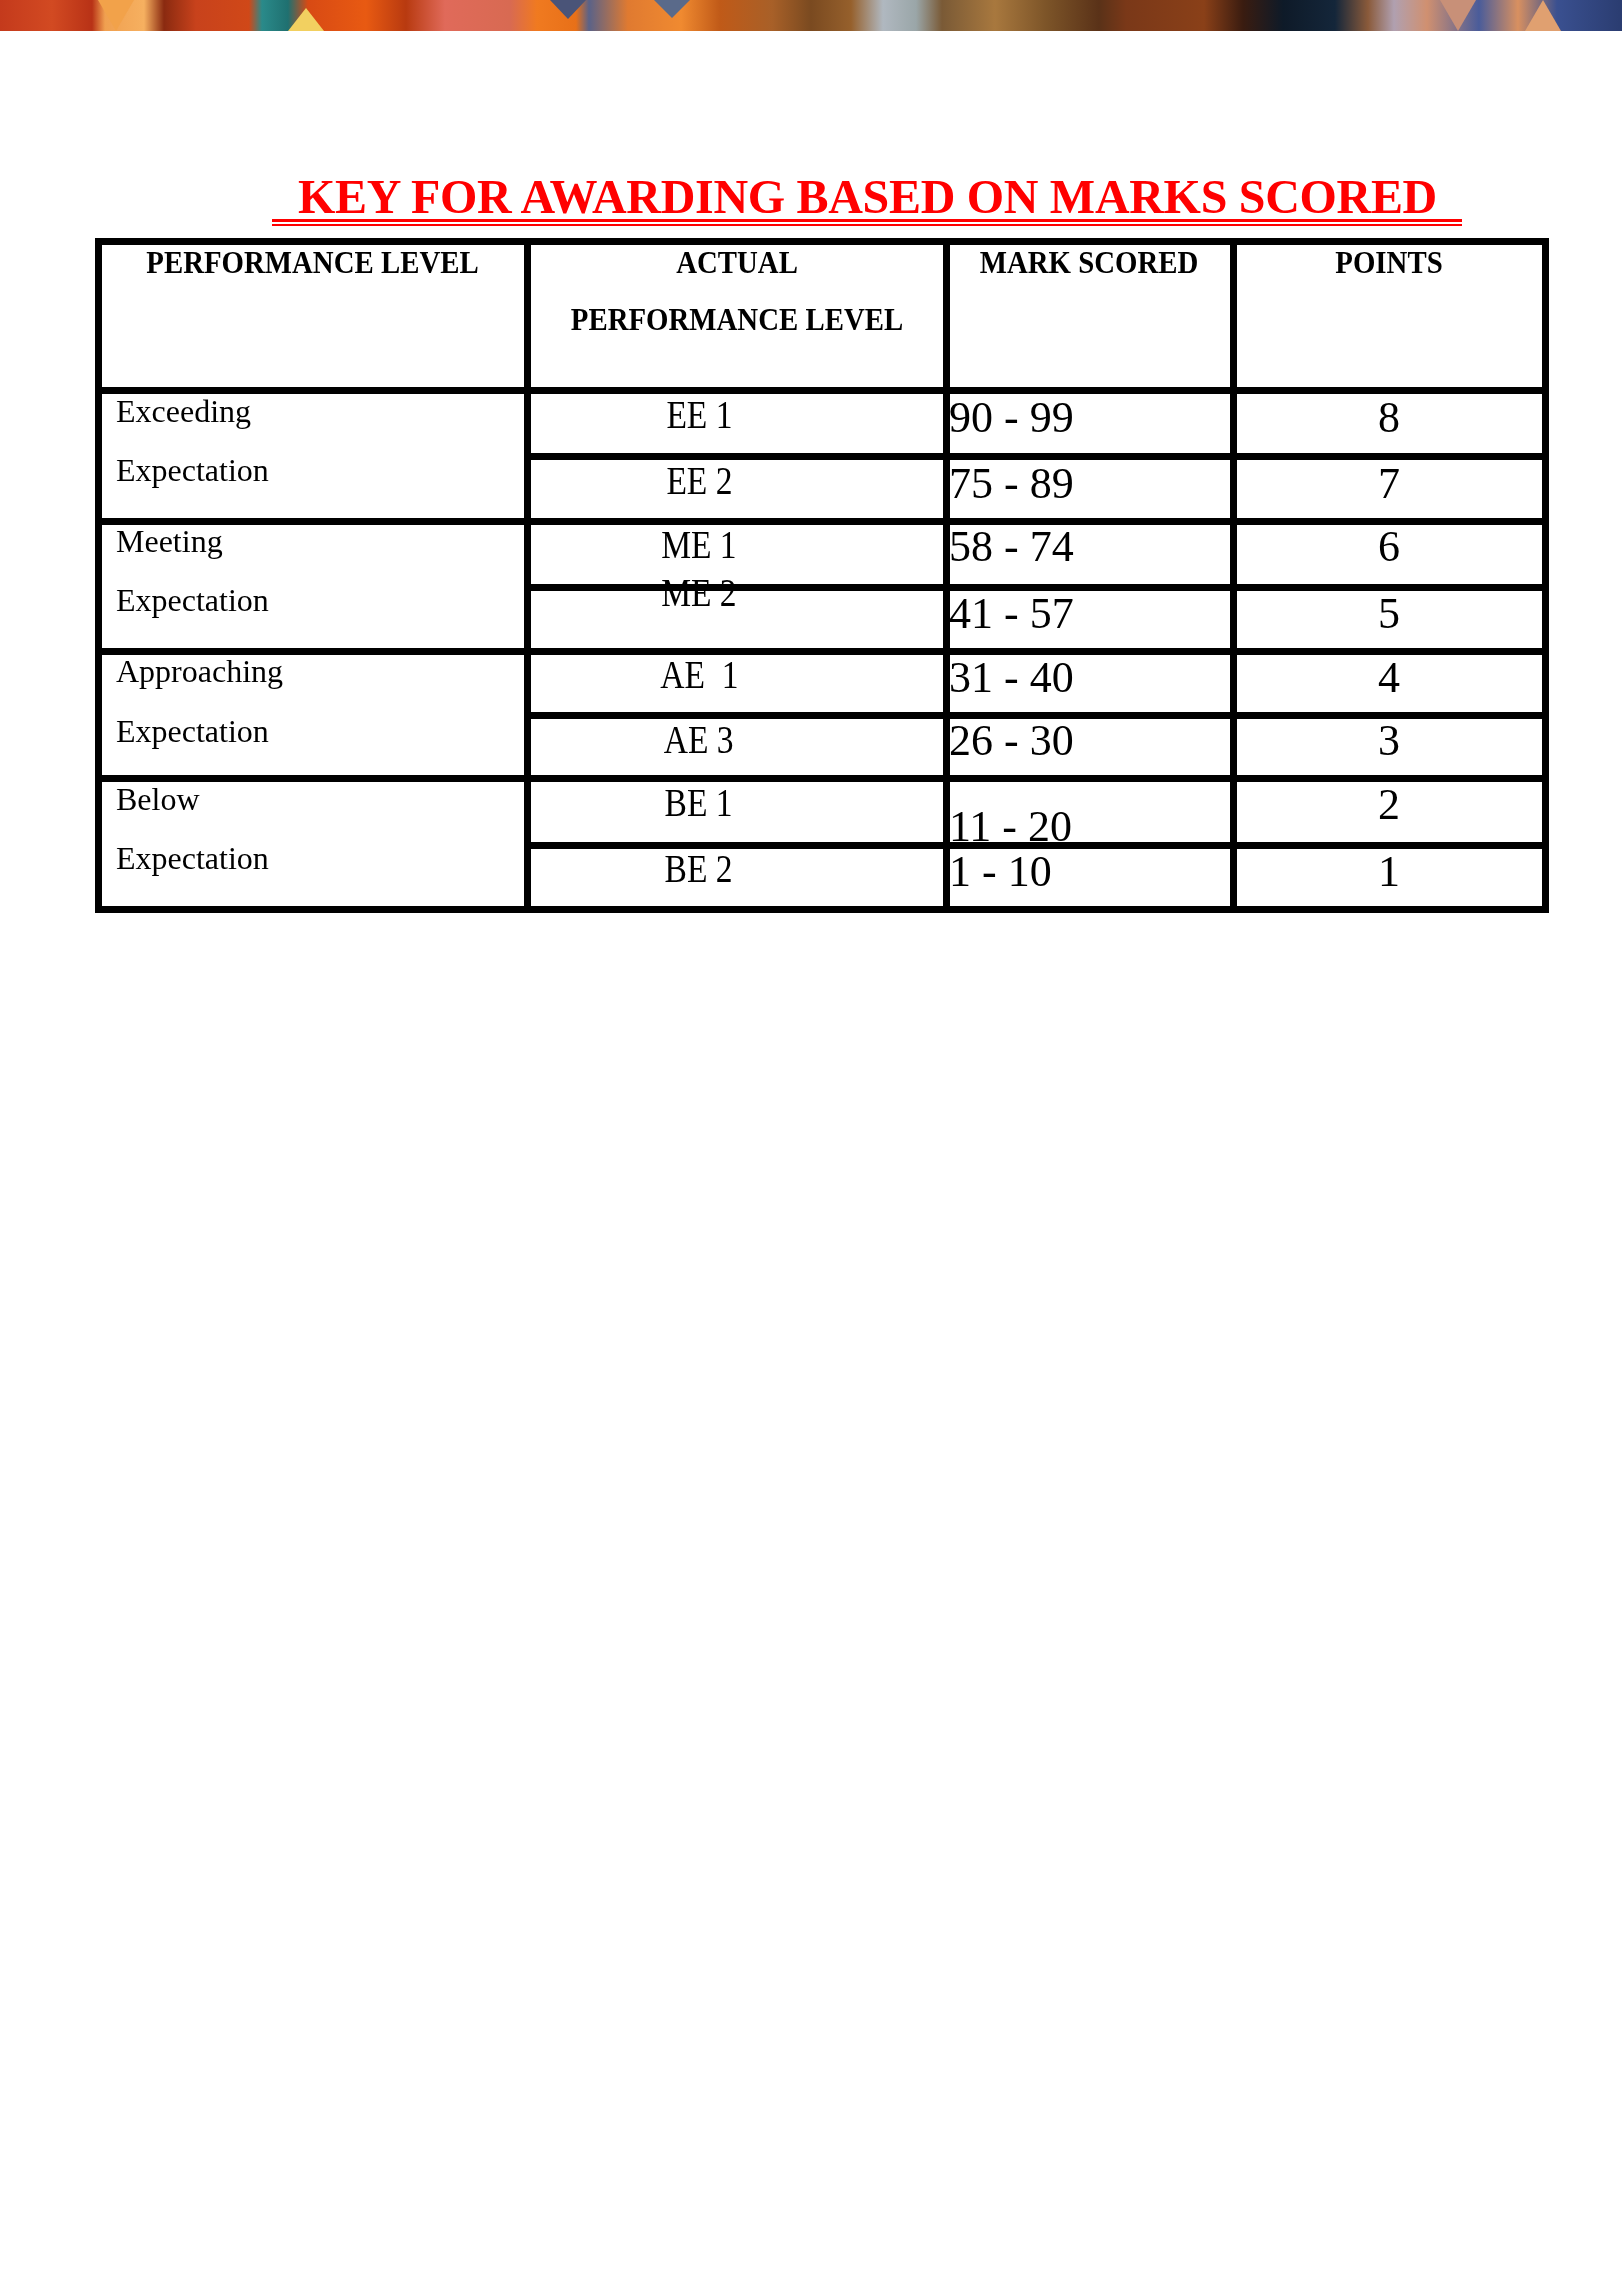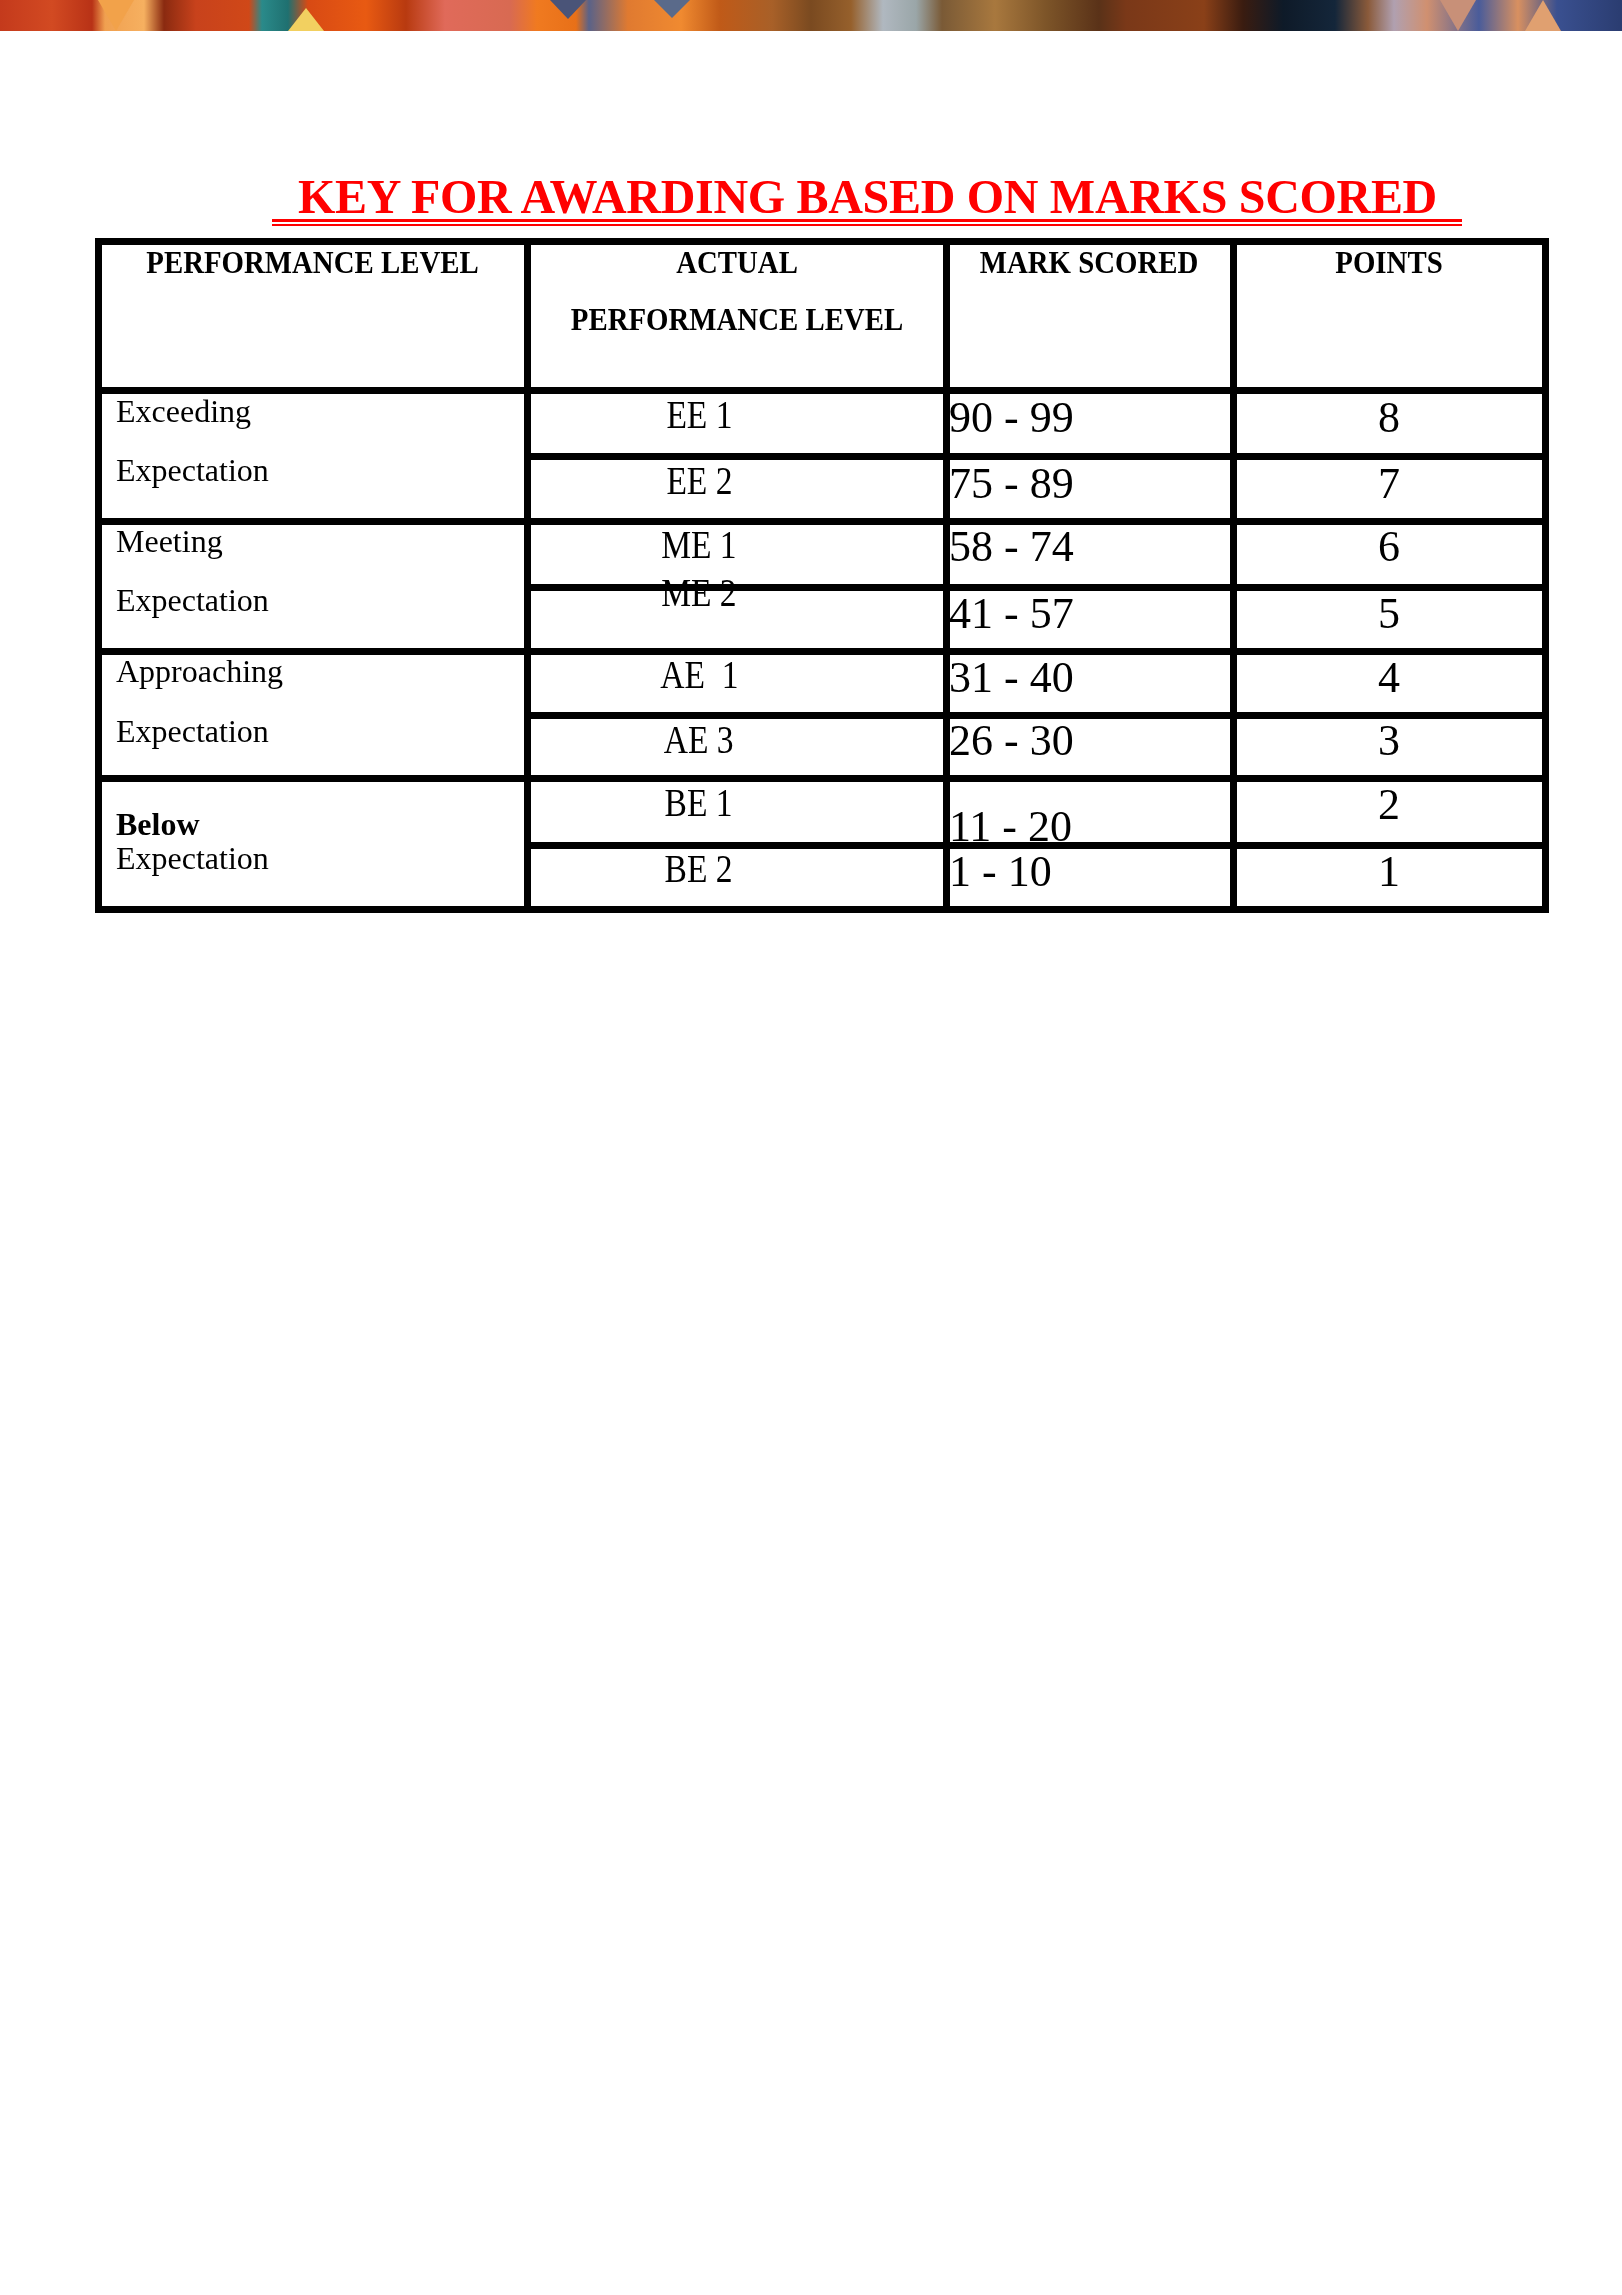--- a/index.html
+++ b/index.html
@@ -70,21 +70,21 @@
   <div class="hdr" style="left:531px; width:412px; top:304px; transform: scaleX(0.93);">PERFORMANCE LEVEL</div>
   <div class="hdr" style="left:949px; width:280px; top:247px; transform: scaleX(0.93);">MARK SCORED</div>
   <div class="hdr" style="left:1236px; width:306px; top:247px; transform: scaleX(0.93);">POINTS</div>
 
   <div class="lvl" style="top:395px;">Exceeding</div>
   <div class="lvl" style="top:454px;">Expectation</div>
   <div class="lvl" style="top:525px;">Meeting</div>
   <div class="lvl" style="top:584px;">Expectation</div>
   <div class="lvl" style="top:655px;">Approaching</div>
   <div class="lvl" style="top:715px;">Expectation</div>
-  <div class="lvl" style="top:808px;font-weight:bold;">Below</div>
+  <div class="lvl" style="top:783px;">Below</div>
   <div class="lvl" style="top:842px;">Expectation</div>
 
   <div class="code" style="top:395px;"><span>EE 1</span></div>
   <div class="code" style="top:461px;"><span>EE 2</span></div>
   <div class="code" style="top:525px;"><span>ME 1</span></div>
   <div class="code" style="top:573px;"><span>ME 2</span></div>
   <div class="code" style="top:655px;"><span style="white-space:pre;">AE  1</span></div>
   <div class="code" style="top:720px;"><span>AE 3</span></div>
   <div class="code" style="top:783px;"><span>BE 1</span></div>
   <div class="code" style="top:849px;"><span>BE 2</span></div>

